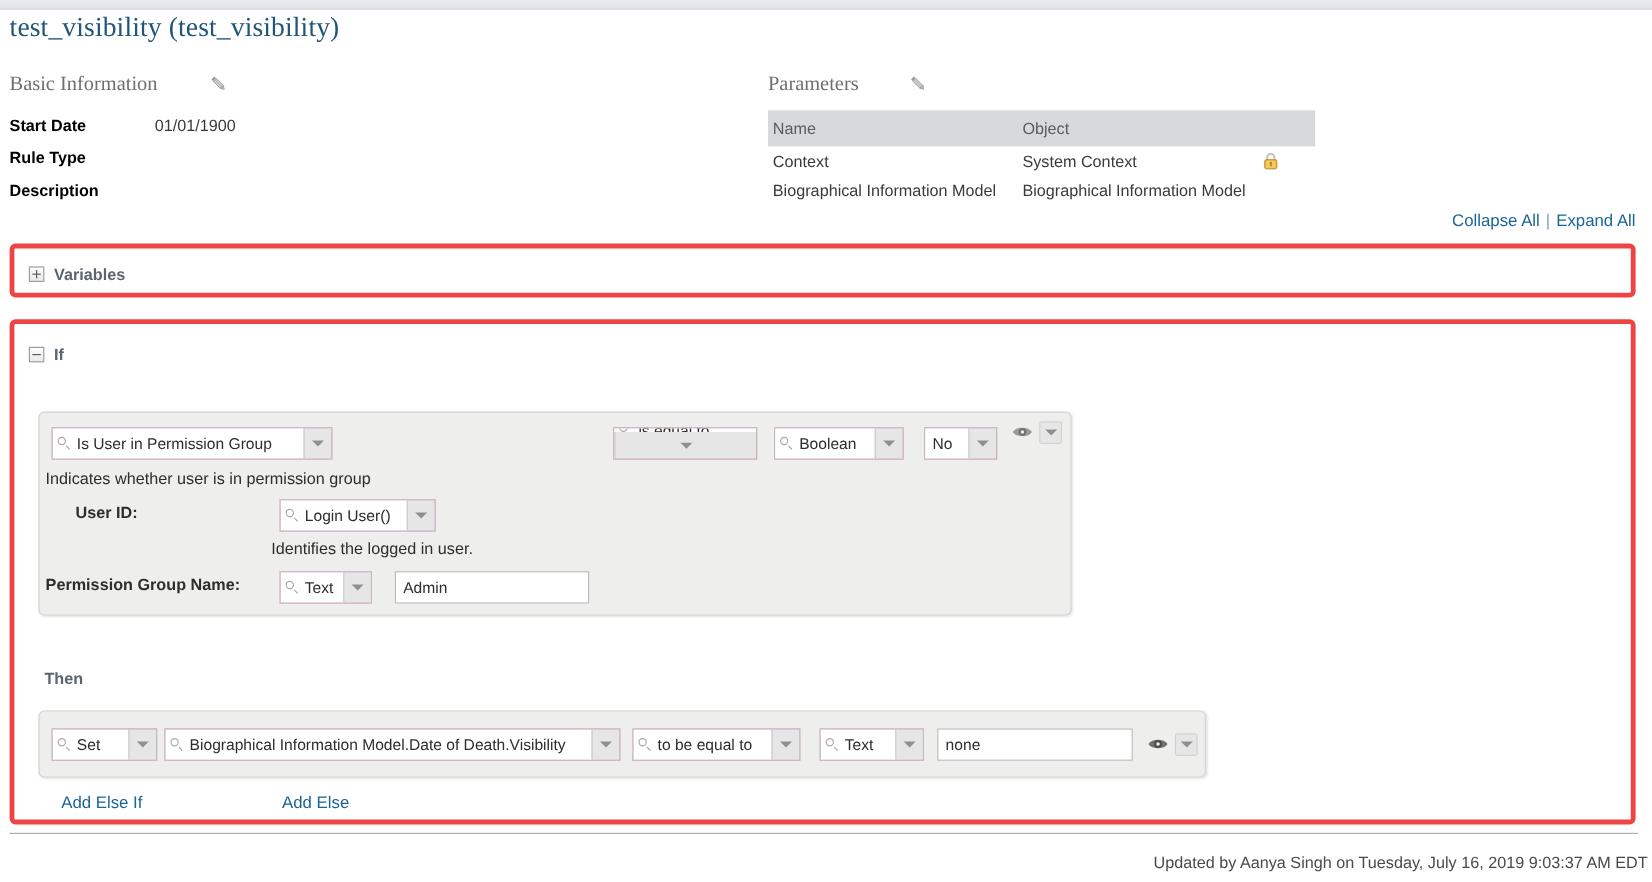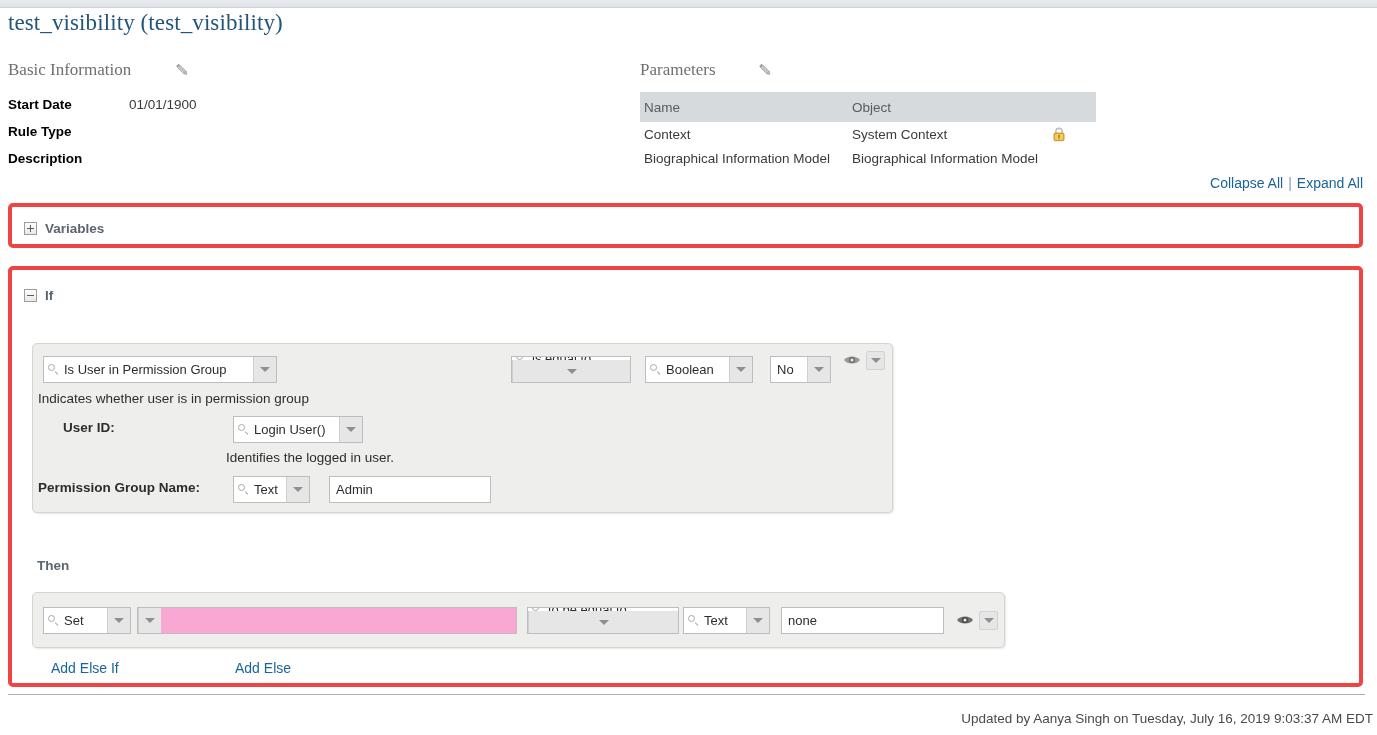--- a/index.html
+++ b/index.html
@@ -498,26 +498,30 @@
       <div class="cval">
         <span class="mag"></span>
         <span class="ctext">Set</span>
       </div>
       <div class="carrow">
           <i class="tri"></i>
         </div>
     </div>
 
     <div class="combo" style="left:104px; top:14px; width:380px;">
-      <div class="carrow">
-          <i class="tri"></i>
-        </div>
-    </div>
-
-    <div class="combo" style="left:494px; top:14px; width:152px;flex-direction:column;">
+      <div class="cval">
+        <span class="mag"></span>
+        <span class="ctext">Biographical Information Model.Date of Death.Visibility</span>
+      </div>
+      <div class="carrow">
+          <i class="tri"></i>
+        </div>
+    </div>
+
+    <div class="combo" style="left:494px; top:14px; width:140px;">
       <div class="cval">
         <span class="mag"></span>
         <span class="ctext">to be equal to</span>
       </div>
       <div class="carrow">
           <i class="tri"></i>
         </div>
     </div>
 
     <div class="combo" style="left:650px; top:14px; width:87px;">

